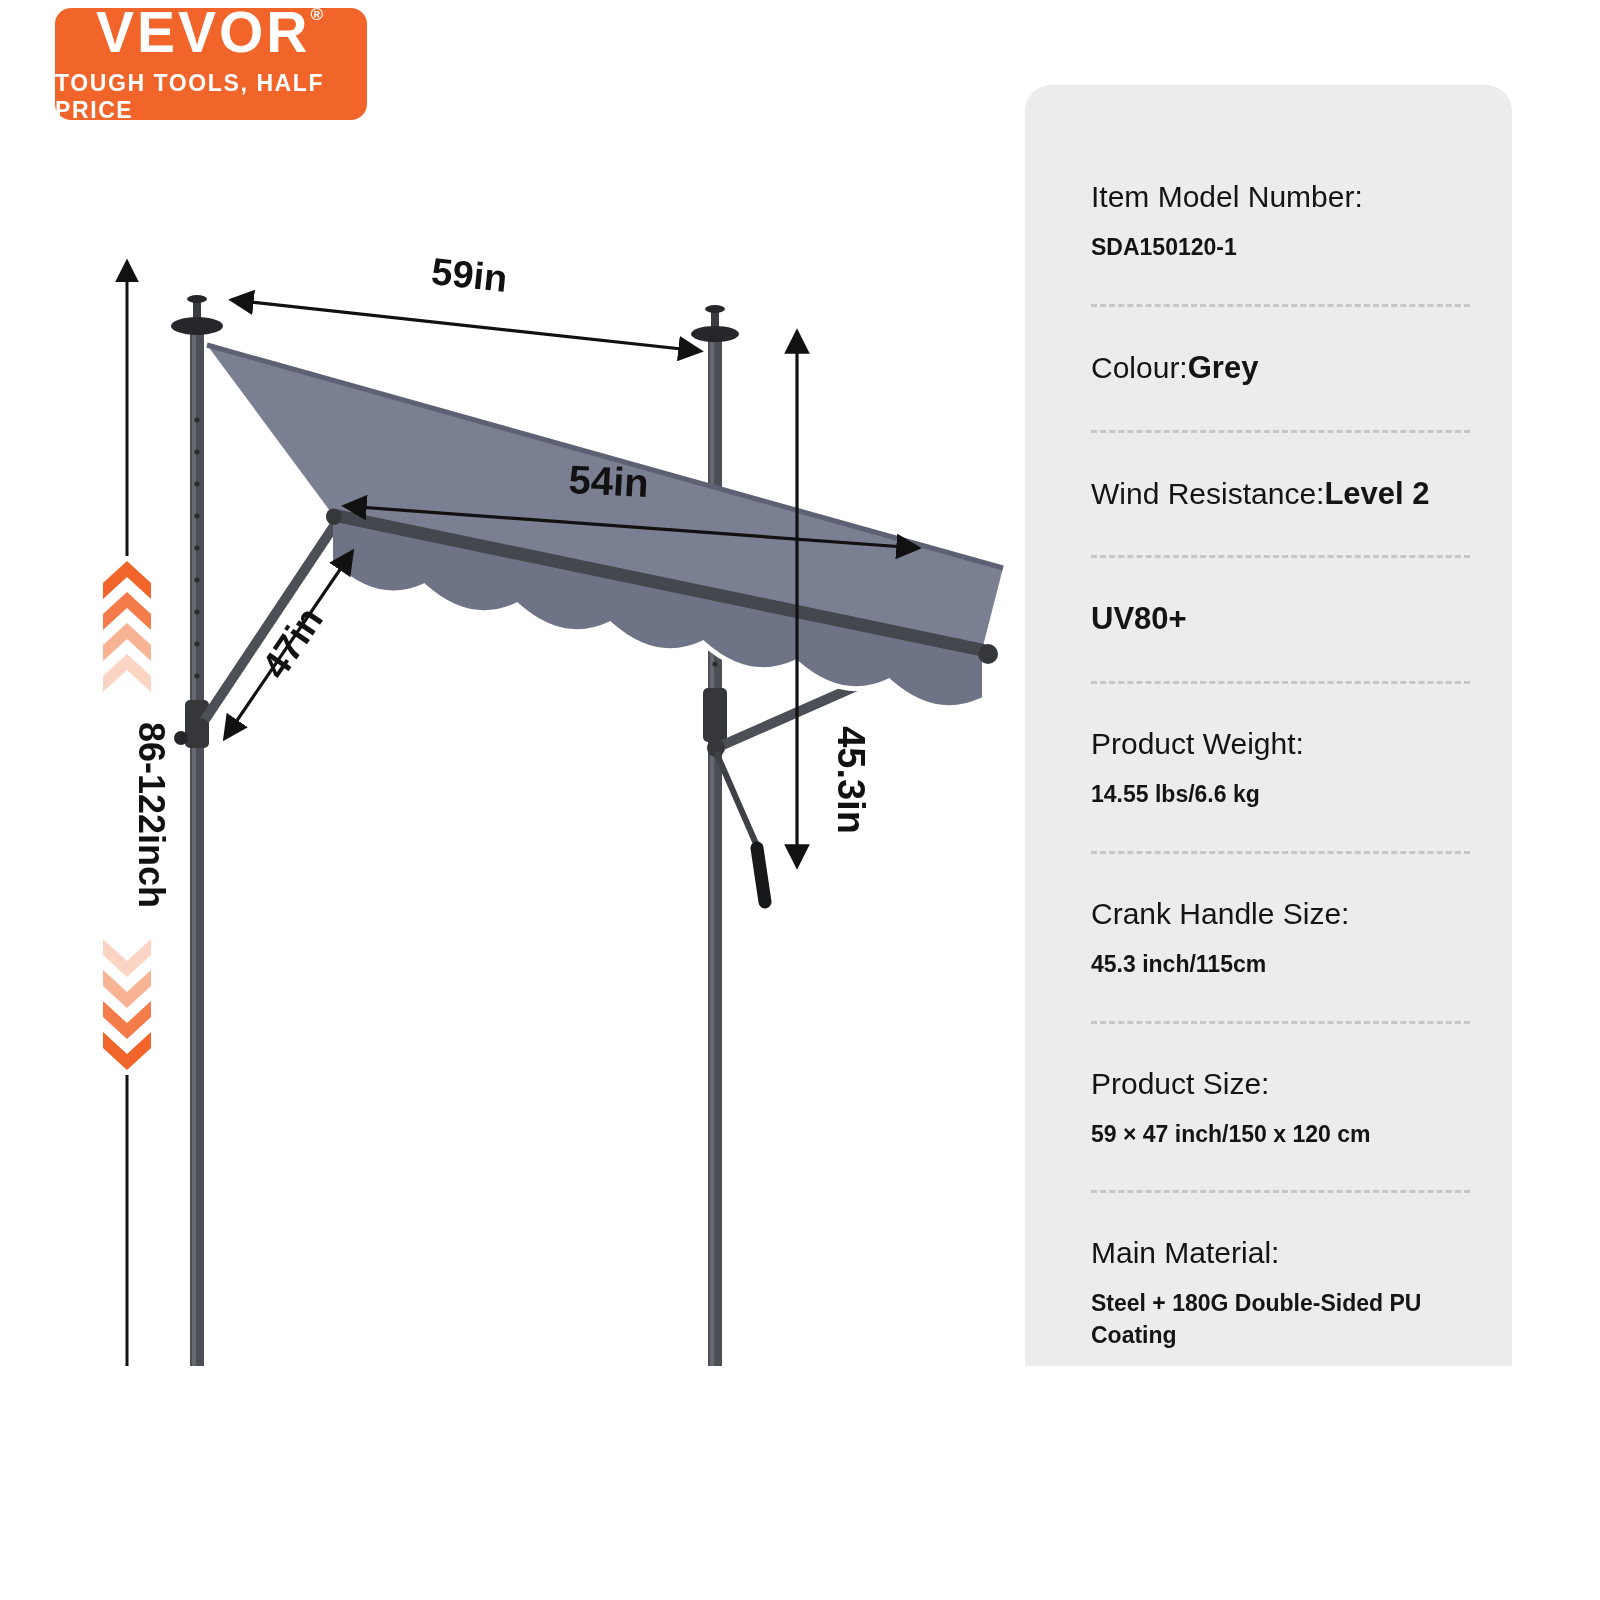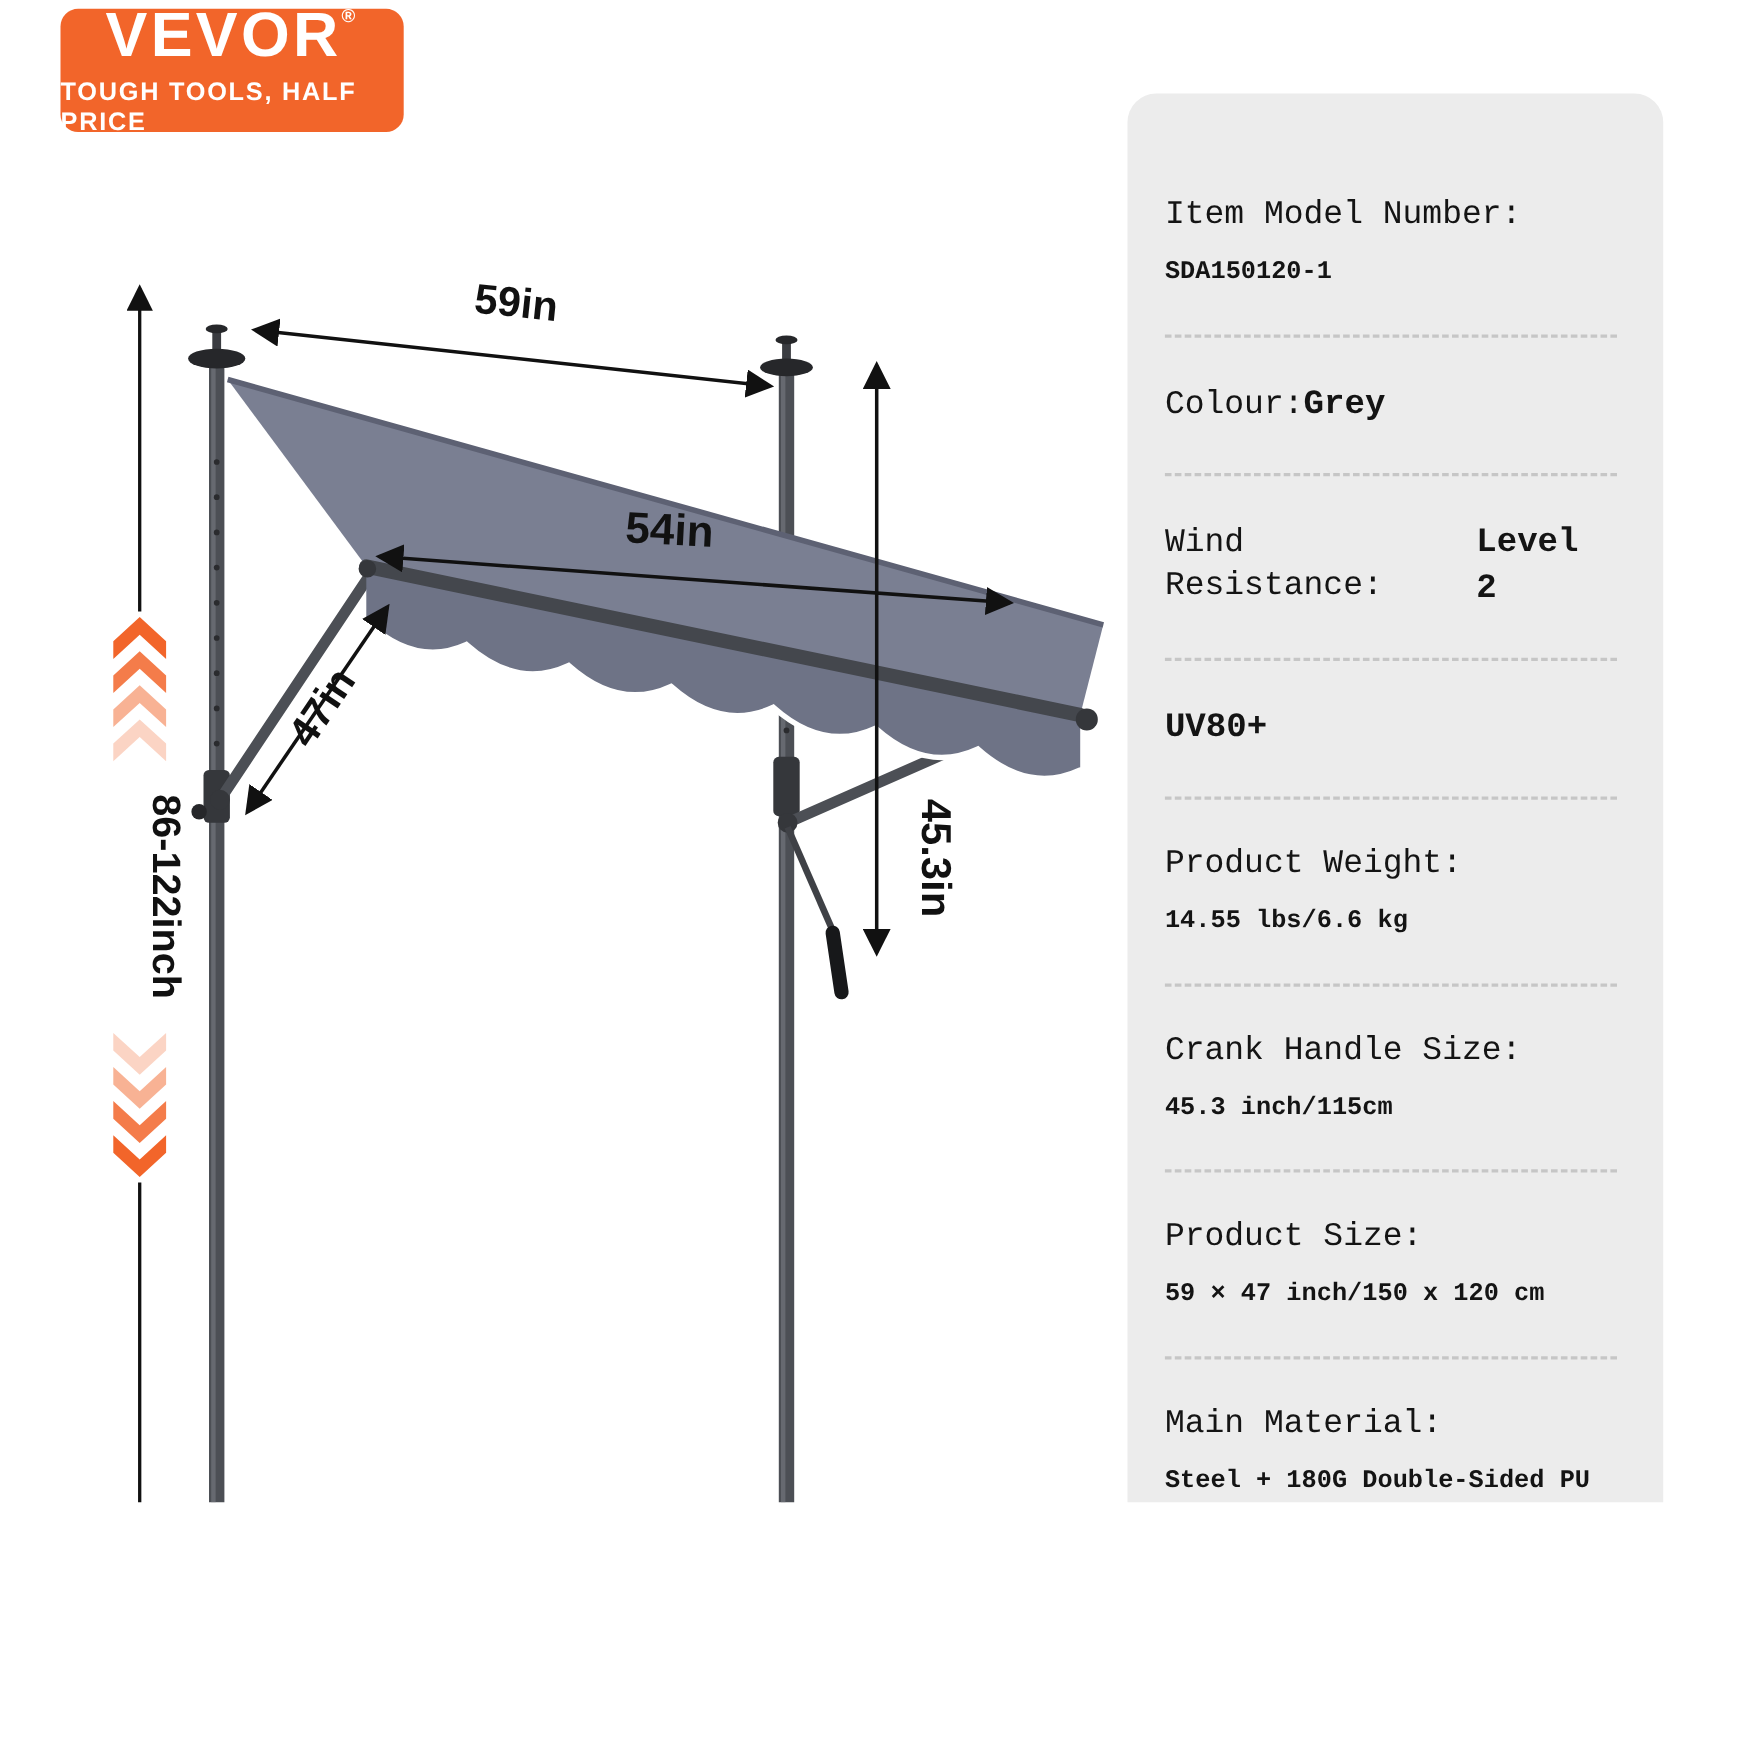--- a/index.html
+++ b/index.html
@@ -19,21 +19,21 @@
   .logo-tagline { font-size:23px; font-weight:700; letter-spacing:1.6px; margin-top:9px; }
 
   
   .diagram { position:absolute; left:0; top:0; }
   .dim-text { fill:#111111; font-family:"Liberation Sans",sans-serif; }
 
   
   .spec-panel {
     position:absolute; left:1025px; top:85px; width:487px; height:1430px;
     background:#ececec; border-radius:26px;
-    padding:92px 42px 40px 34px; box-sizing:border-box;font-family:Liberation Mono, monospace;
+    padding:92px 42px 40px 66px; box-sizing:border-box;
   }
   .spec-item.stacked .spec-label { margin-bottom:16px; }
   .spec-label { font-size:30px; font-weight:400; line-height:1.3; }
   .spec-value { font-size:23px; font-weight:700; line-height:1.38; }
   .spec-item.inline { display:flex; align-items:baseline; }
   .spec-item.inline .spec-value { font-size:31px; }
   .spec-divider { border-top:3px dashed #c6c6c6; margin:40px 0; height:0; }
 </style>
 </head>
 <body>

